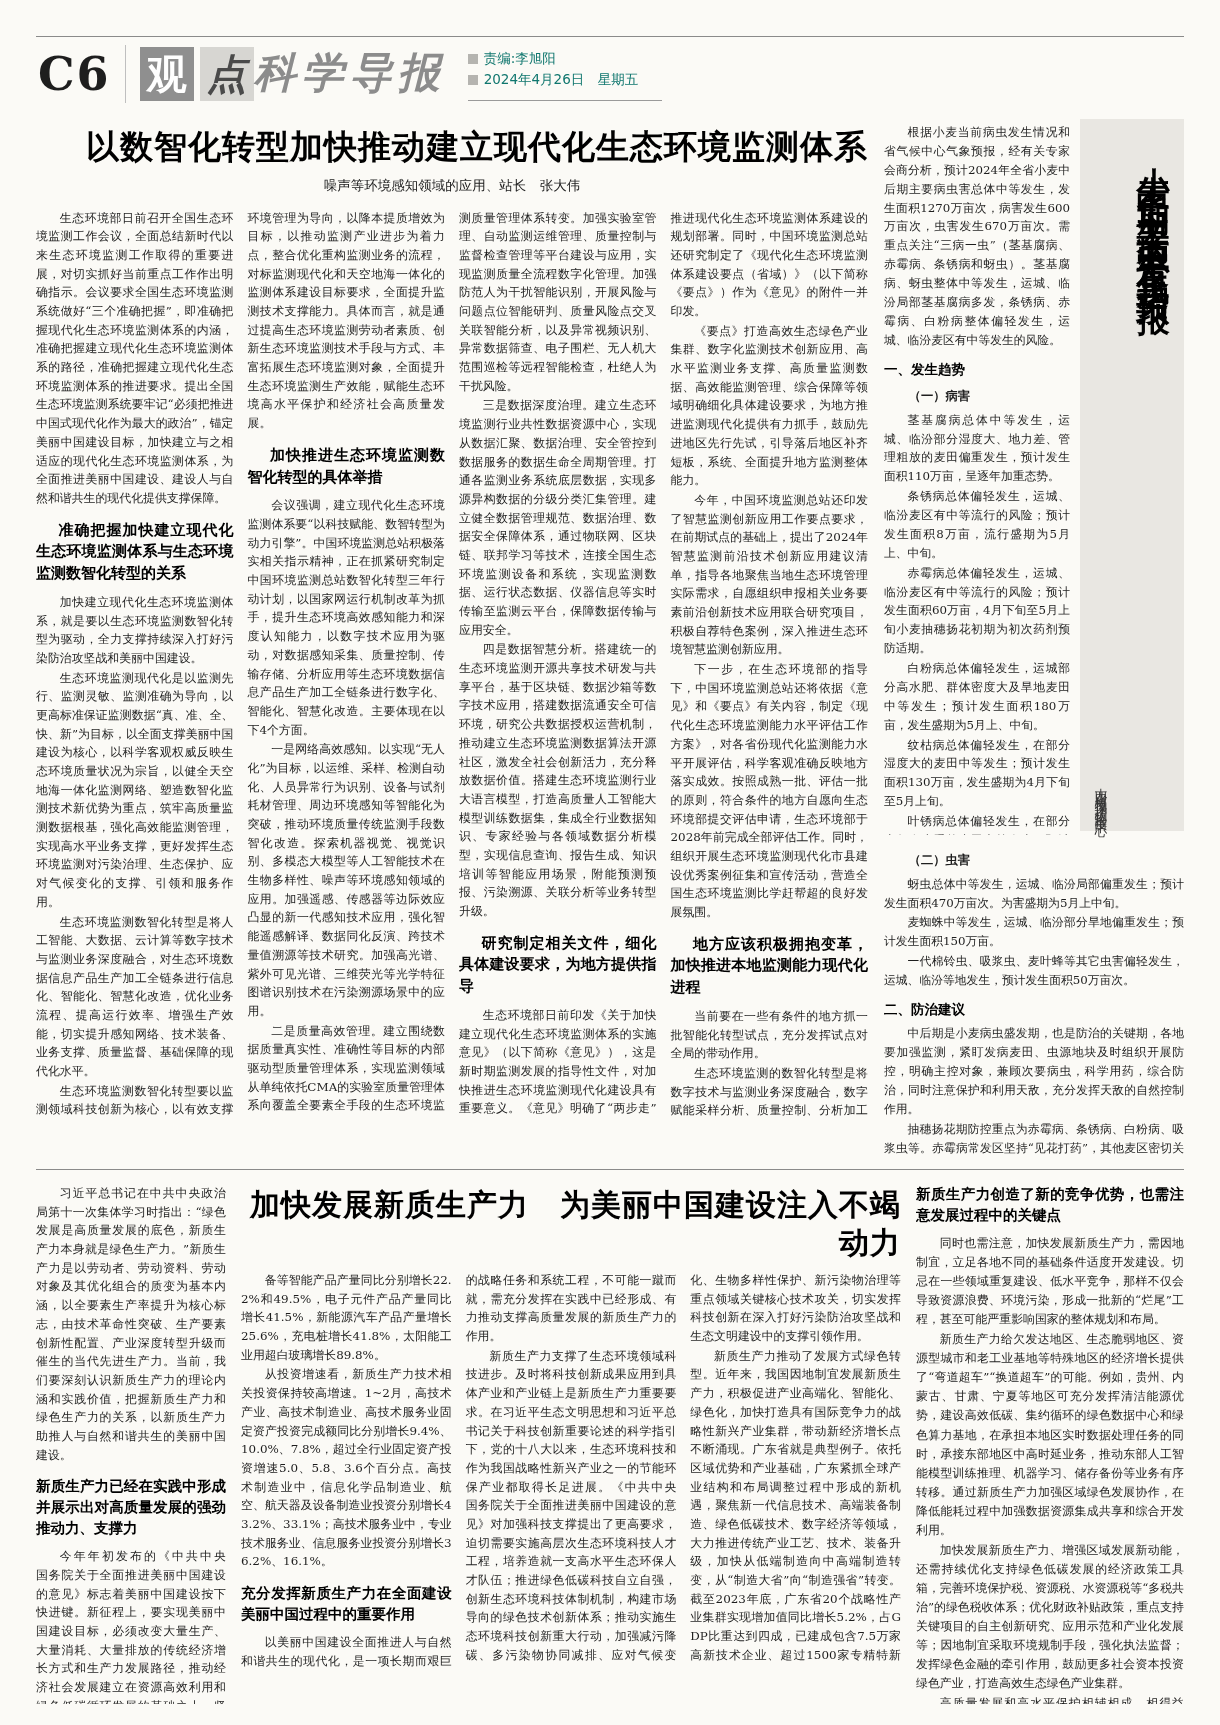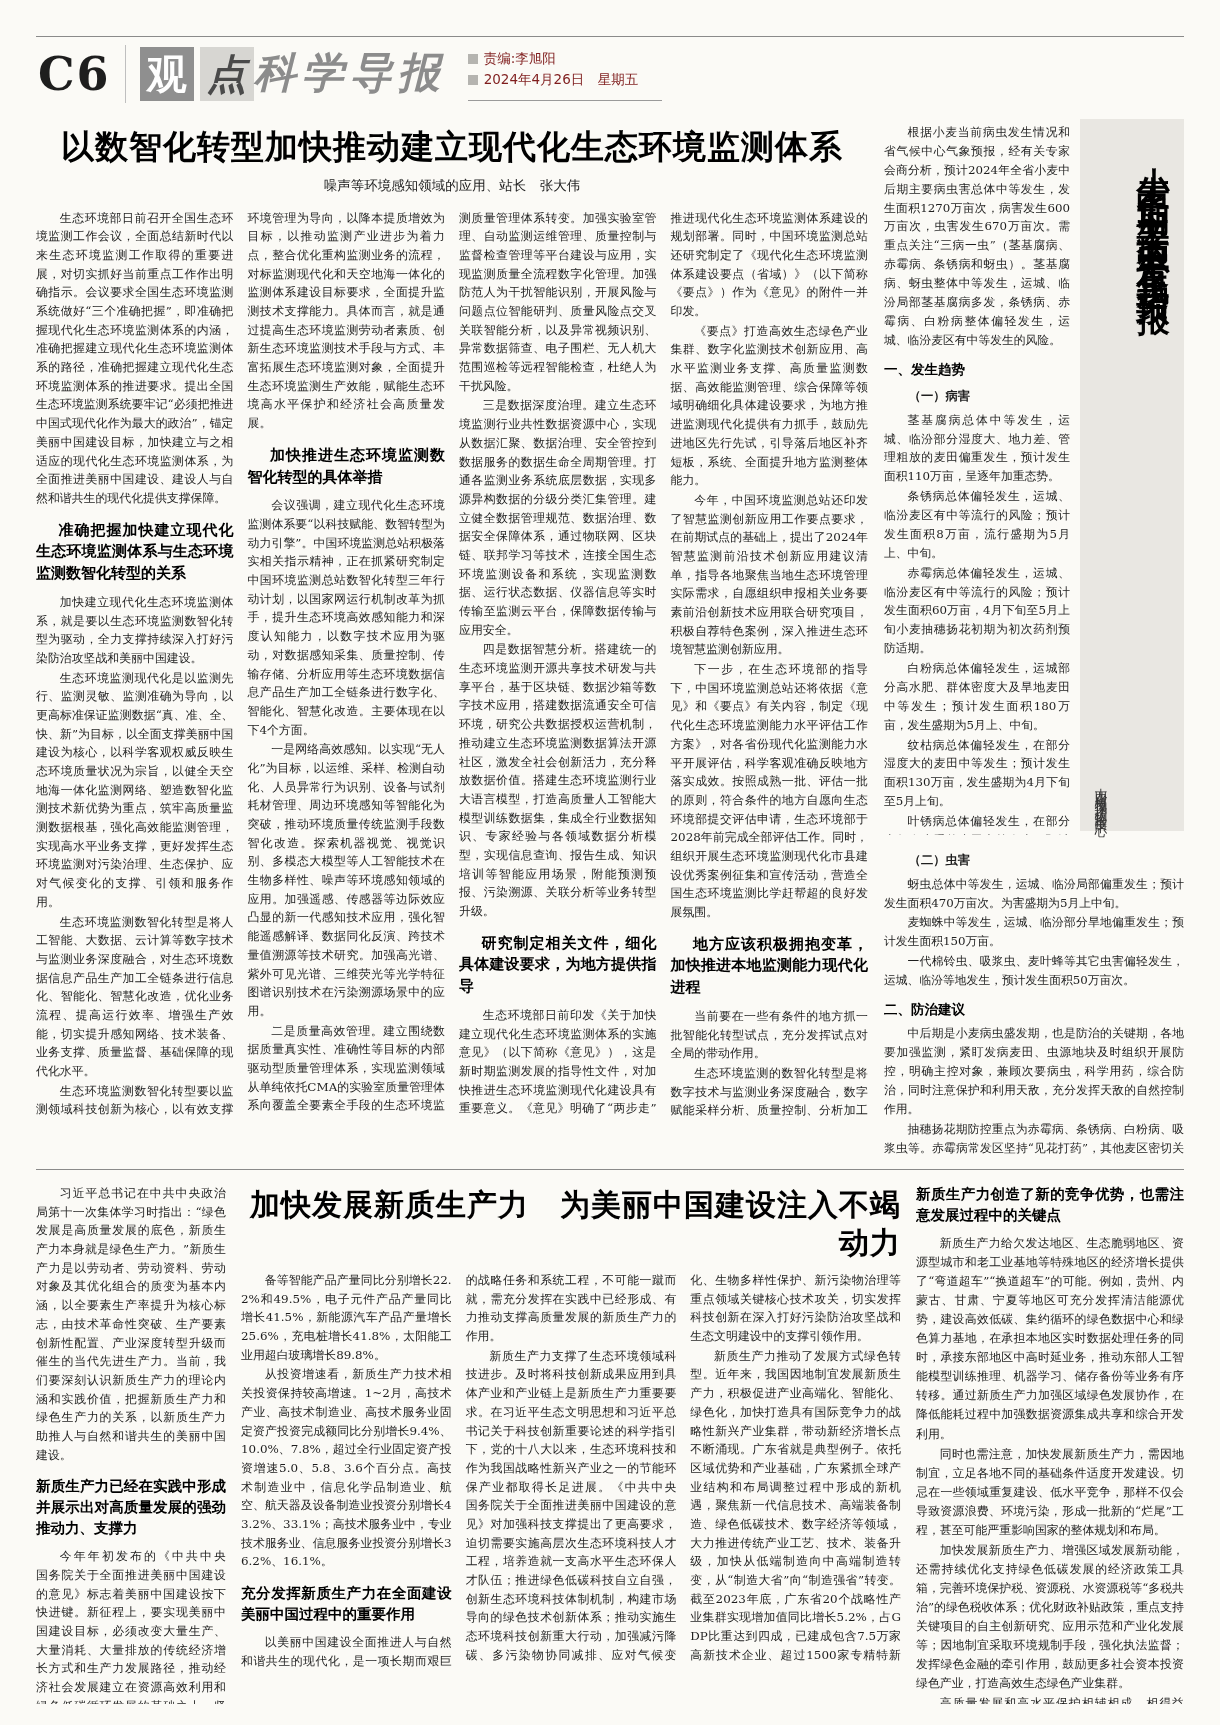--- a/index.html
+++ b/index.html
@@ -18,28 +18,28 @@
   .hdr-left{display:flex;align-items:center;gap:14px;}
   .edition{font-family:"DejaVu Serif",serif;font-size:46px;font-weight:bold;letter-spacing:2px;line-height:1;}
   .hdr-div{width:1px;height:58px;background:#bfbfbf;}
   .logo-boxes{display:flex;gap:6px;}
   .logo-box{width:54px;height:54px;display:flex;align-items:center;justify-content:center;font-size:40px;line-height:1;}
   .logo-box.b1{background:#8f8f8f;color:#ffffff;font-family:"DejaVu Sans",sans-serif;font-weight:bold;}
   .logo-box.b2{background:#d7d6d2;color:#4a4a4a;font-family:"DejaVu Serif",serif;font-style:italic;font-weight:bold;}
   .hdr-right{display:flex;align-items:center;gap:22px;}
   .masthead{font-family:"DejaVu Serif",serif;font-style:italic;font-weight:bold;font-size:42px;color:#8c8c8c;letter-spacing:6px;line-height:1.1;}
   .pubinfo{border-bottom:1px solid #9a9a9a;padding:2px 4px 8px 0;min-width:190px;}
-  .pubinfo .row{display:flex;align-items:center;gap:6px;font-family:"DejaVu Sans",sans-serif;font-size:13.5px;color:#7f1d1d;margin:3px 0;}
+  .pubinfo .row{display:flex;align-items:center;gap:6px;font-family:"DejaVu Sans",sans-serif;font-size:13.5px;color:#0f766e;margin:3px 0;}
   .sq{width:10px;height:10px;background:#b5b4b0;display:inline-block;}
   
   .main-section{display:flex;margin-top:10px;}
   .main-article{flex:1;min-width:0;}
   .m-headline{
     font-family:"DejaVu Sans",sans-serif;font-weight:900;
-    font-size:33px;letter-spacing:1px;text-align:center;
+    font-size:33px;letter-spacing:1px;text-align:right;
     color:#000;margin:8px 0 10px 0;line-height:1.2;
   }
   .m-byline{text-align:center;font-size:13.5px;color:#222;margin-bottom:14px;font-family:"DejaVu Sans",sans-serif;}
   .m-body{
     column-count:4;column-gap:14px;
     font-size:11.9px;line-height:1.57;text-align:justify;
     height:925px;overflow:hidden;word-break:break-all;
   }
   .para{text-indent:2em;margin:0 0 1px 0;}
   .sub-h{
@@ -190,20 +190,20 @@
           <div class="para">备等智能产品产量同比分别增长22.2%和49.5%，电子元件产品产量同比增长41.5%，新能源汽车产品产量增长25.6%，充电桩增长41.8%，太阳能工业用超白玻璃增长89.8%。</div>
           <div class="para">从投资增速看，新质生产力技术相关投资保持较高增速。1~2月，高技术产业、高技术制造业、高技术服务业固定资产投资完成额同比分别增长9.4%、10.0%、7.8%，超过全行业固定资产投资增速5.0、5.8、3.6个百分点。高技术制造业中，信息化学品制造业、航空、航天器及设备制造业投资分别增长43.2%、33.1%；高技术服务业中，专业技术服务业、信息服务业投资分别增长36.2%、16.1%。</div>
           <div class="sub-h">充分发挥新质生产力在全面建设美丽中国过程中的重要作用</div>
           <div class="para">以美丽中国建设全面推进人与自然和谐共生的现代化，是一项长期而艰巨的战略任务和系统工程，不可能一蹴而就，需充分发挥在实践中已经形成、有力推动支撑高质量发展的新质生产力的作用。</div>
           <div class="para">新质生产力支撑了生态环境领域科技进步。及时将科技创新成果应用到具体产业和产业链上是新质生产力重要要求。在习近平生态文明思想和习近平总书记关于科技创新重要论述的科学指引下，党的十八大以来，生态环境科技和作为我国战略性新兴产业之一的节能环保产业都取得长足进展。《中共中央　国务院关于全面推进美丽中国建设的意见》对加强科技支撑提出了更高要求，迫切需要实施高层次生态环境科技人才工程，培养造就一支高水平生态环保人才队伍；推进绿色低碳科技自立自强，创新生态环境科技体制机制，构建市场导向的绿色技术创新体系；推动实施生态环境科技创新重大行动，加强减污降碳、多污染物协同减排、应对气候变化、生物多样性保护、新污染物治理等重点领域关键核心技术攻关，切实发挥科技创新在深入打好污染防治攻坚战和生态文明建设中的支撑引领作用。</div>
           <div class="para">新质生产力推动了发展方式绿色转型。近年来，我国因地制宜发展新质生产力，积极促进产业高端化、智能化、绿色化，加快打造具有国际竞争力的战略性新兴产业集群，带动新经济增长点不断涌现。广东省就是典型例子。依托区域优势和产业基础，广东紧抓全球产业结构和布局调整过程中形成的新机遇，聚焦新一代信息技术、高端装备制造、绿色低碳技术、数字经济等领域，大力推进传统产业工艺、技术、装备升级，加快从低端制造向中高端制造转变，从“制造大省”向“制造强省”转变。截至2023年底，广东省20个战略性产业集群实现增加值同比增长5.2%，占GDP比重达到四成，已建成包含7.5万家高新技术企业、超过1500家专精特新“小巨人”企业的梯次培育机制和8个万亿级、3个5000亿级、7个千亿级和两个百亿级产业集群。计算机、通信和其他电子设备制造业、电气机械和器材制造业、汽车制造业等三大支柱产业增加值快速增长，增速高达3.6%、8.8%、11.2%，成为广东制造的“稳定器”和“加速器”。</div>
         </div>
     </div>
     <div class="b-right">
         <div class="sub-h">新质生产力创造了新的竞争优势，也需注意发展过程中的关键点</div>
+        <div class="para">同时也需注意，加快发展新质生产力，需因地制宜，立足各地不同的基础条件适度开发建设。切忌在一些领域重复建设、低水平竞争，那样不仅会导致资源浪费、环境污染，形成一批新的“烂尾”工程，甚至可能严重影响国家的整体规划和布局。</div>
         <div class="para">新质生产力给欠发达地区、生态脆弱地区、资源型城市和老工业基地等特殊地区的经济增长提供了“弯道超车”“换道超车”的可能。例如，贵州、内蒙古、甘肃、宁夏等地区可充分发挥清洁能源优势，建设高效低碳、集约循环的绿色数据中心和绿色算力基地，在承担本地区实时数据处理任务的同时，承接东部地区中高时延业务，推动东部人工智能模型训练推理、机器学习、储存备份等业务有序转移。通过新质生产力加强区域绿色发展协作，在降低能耗过程中加强数据资源集成共享和综合开发利用。</div>
-        <div class="para">同时也需注意，加快发展新质生产力，需因地制宜，立足各地不同的基础条件适度开发建设。切忌在一些领域重复建设、低水平竞争，那样不仅会导致资源浪费、环境污染，形成一批新的“烂尾”工程，甚至可能严重影响国家的整体规划和布局。</div>
         <div class="para">加快发展新质生产力、增强区域发展新动能，还需持续优化支持绿色低碳发展的经济政策工具箱，完善环境保护税、资源税、水资源税等“多税共治”的绿色税收体系；优化财政补贴政策，重点支持关键项目的自主创新研究、应用示范和产业化发展等；因地制宜采取环境规制手段，强化执法监督；发挥绿色金融的牵引作用，鼓励更多社会资本投资绿色产业，打造高效生态绿色产业集群。</div>
         <div class="para">高质量发展和高水平保护相辅相成、相得益彰。在全面推进美丽中国建设的关键阶段，要更加清晰认识新质生产力的作用，不断加强绿色科技创新，大力推动经济社会发展绿色化、低碳化，增强美丽中国建设的内生动力、创新活力。</div>
       </div>
   </div>
 
 </div>
 
 </body></html>

